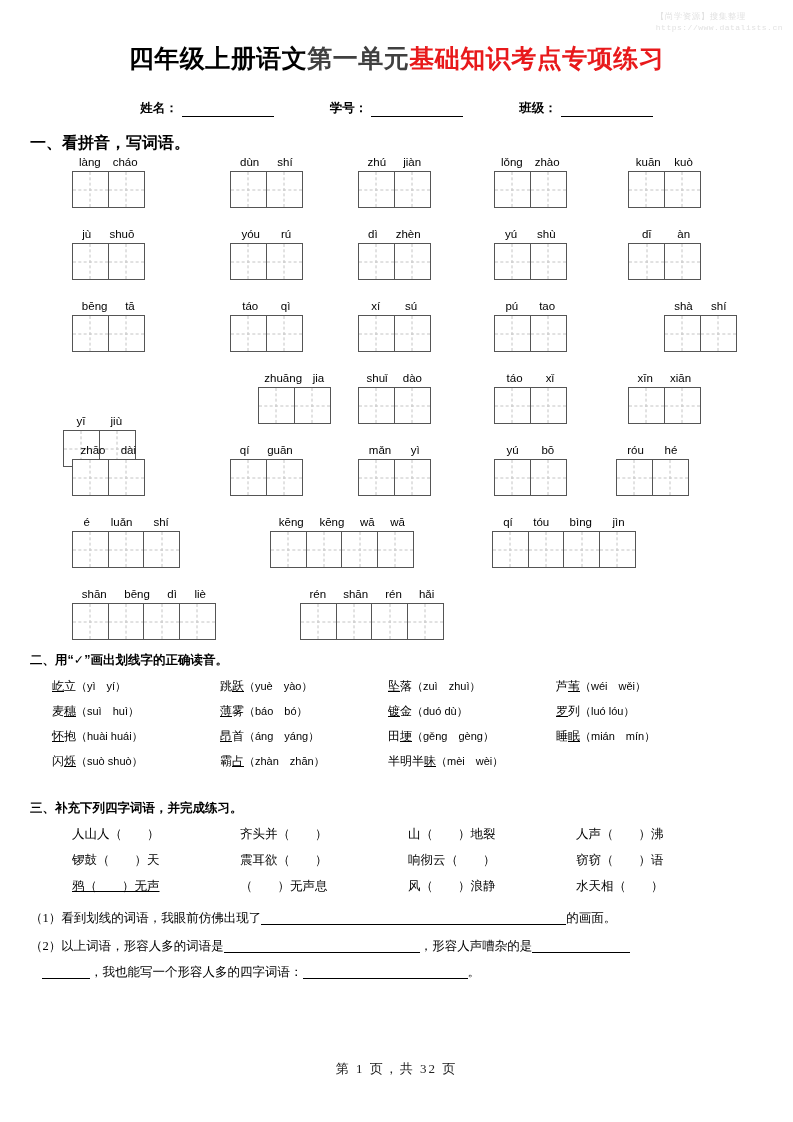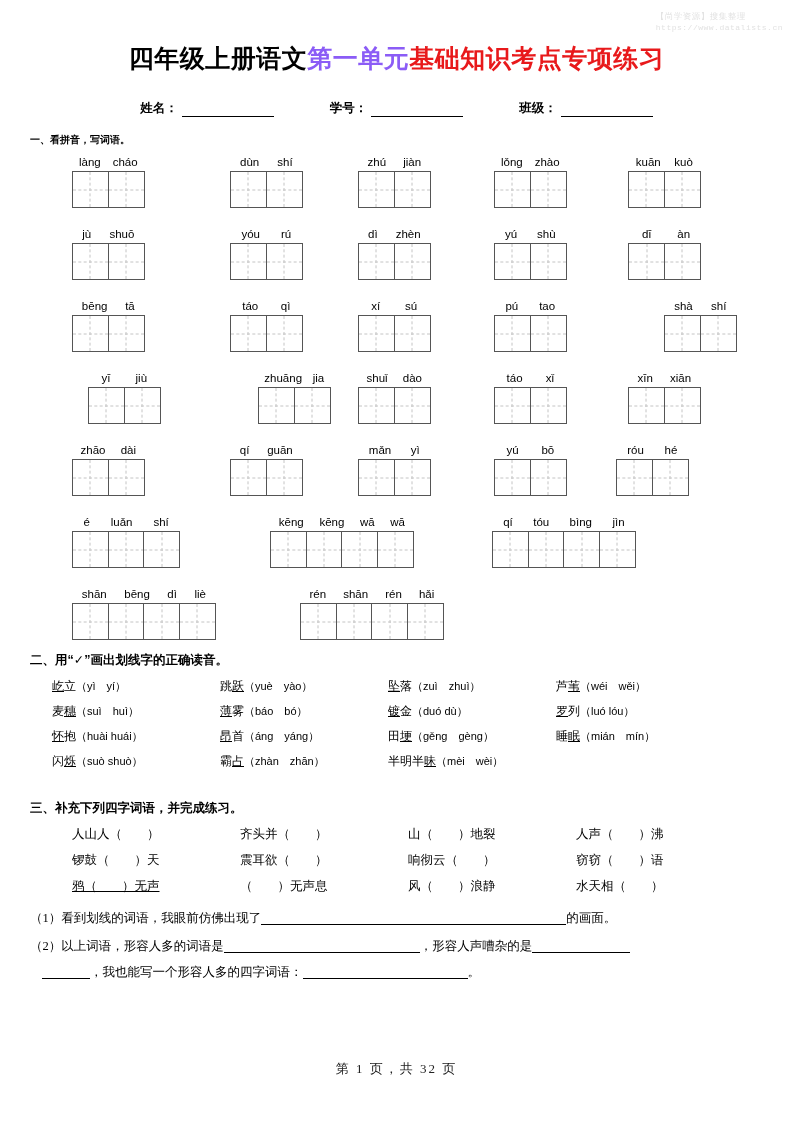--- a/index.html
+++ b/index.html
@@ -25,36 +25,36 @@
 
   
   .title{
     position:absolute; top:42px; left:0; width:793px;
     text-align:center;
     font-size:25px; font-weight:bold;
     letter-spacing:.5px;
     white-space:nowrap;
   }
   .title .blk{ color:#000; }
-  .title .blu{ color:#8b5cf6; }
+  .title .blu{ color:#404040; }
   .title .red{ color:#e8191b; }
 
   
   .inforow{
     position:absolute; top:100px; left:0; width:793px;
     display:flex; justify-content:center; align-items:flex-end;
     font-size:12.5px; font-weight:bold;
   }
   .infoitem{ display:flex; align-items:flex-end; }
   .infoitem + .infoitem{ margin-left:56px; }
   .infoline{ display:inline-block; width:92px; border-bottom:1.3px solid #000; height:13px; margin-left:4px; }
 
   
   .sec-h{
-    font-size:10px; font-weight:bold;
+    font-size:16px; font-weight:bold;
     position:absolute; left:30px; white-space:nowrap;
   }
 
   
   .pinyin-area{ position:absolute; left:0; top:155px; width:793px; }
   .prow{ position:relative; height:72px; }
   .pgroup{ position:absolute; top:0; }
   .plabel{
     font-size:11.5px; line-height:15px;
     display:flex; justify-content:space-around;
@@ -285,21 +285,21 @@
             <span>shà</span>
             <span>shí</span>
           </div>
           <div class="pboxes">
             <div class="cell"></div>
             <div class="cell"></div>
           </div>
         </div>
       </div>
       <div class="prow">
-        <div class="pgroup" style="width: 72.6px; left: 88px;">
+        <div class="pgroup" style="width: 72.6px; left: 63px; margin-top: 43px;">
           <div class="plabel">
             <span>yī</span>
             <span>jiù</span>
           </div>
           <div class="pboxes">
             <div class="cell"></div>
             <div class="cell"></div>
           </div>
         </div>
         <div class="pgroup" style="width: 72.6px; left: 230px; margin-left: 28px;">

